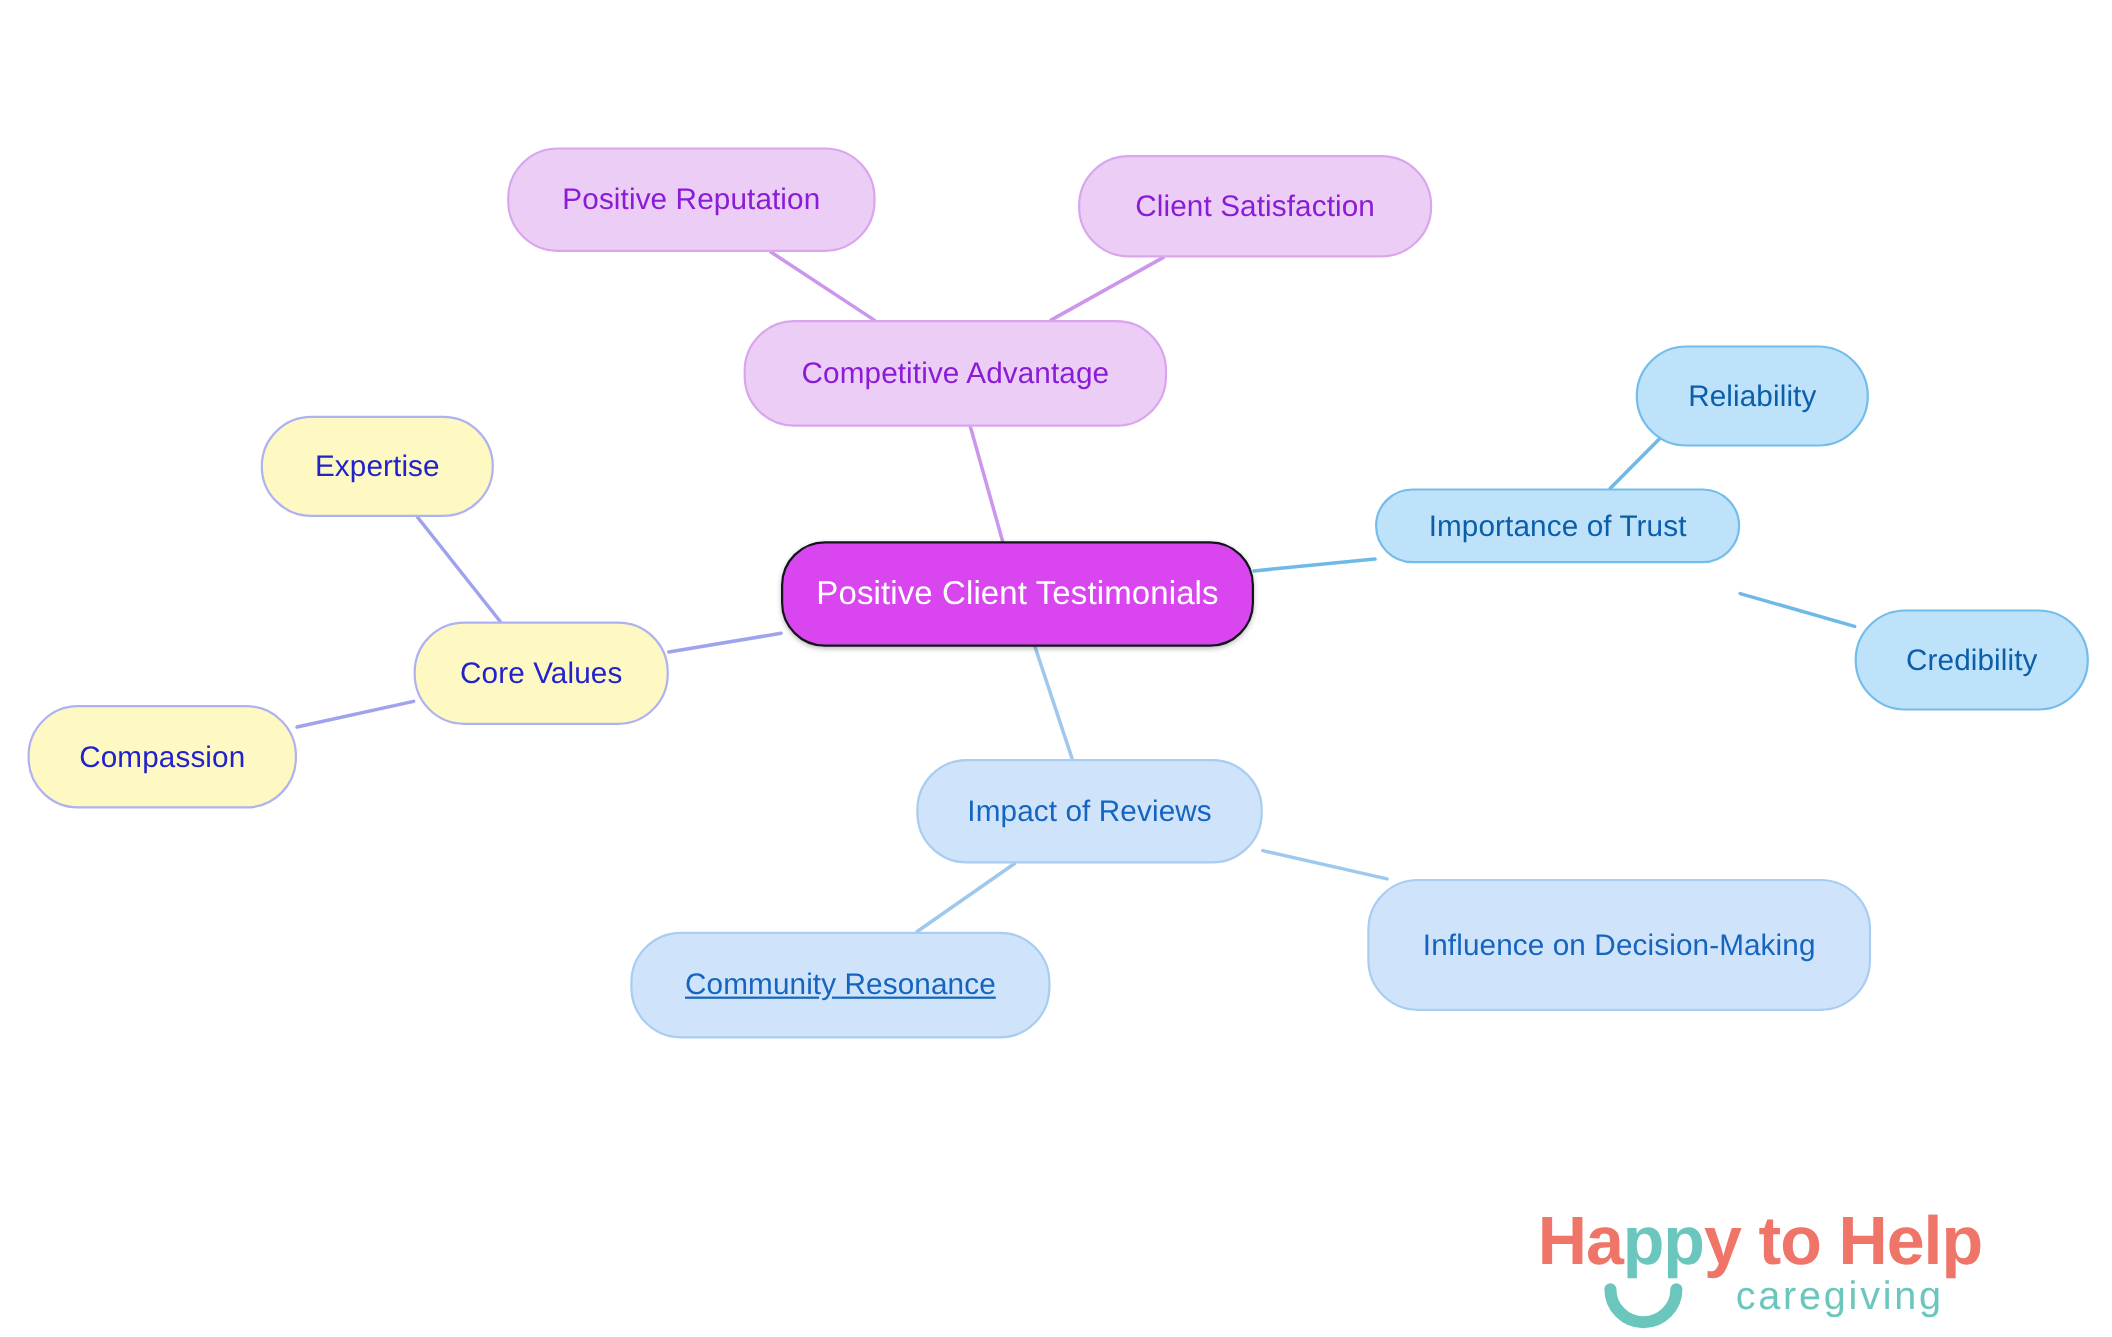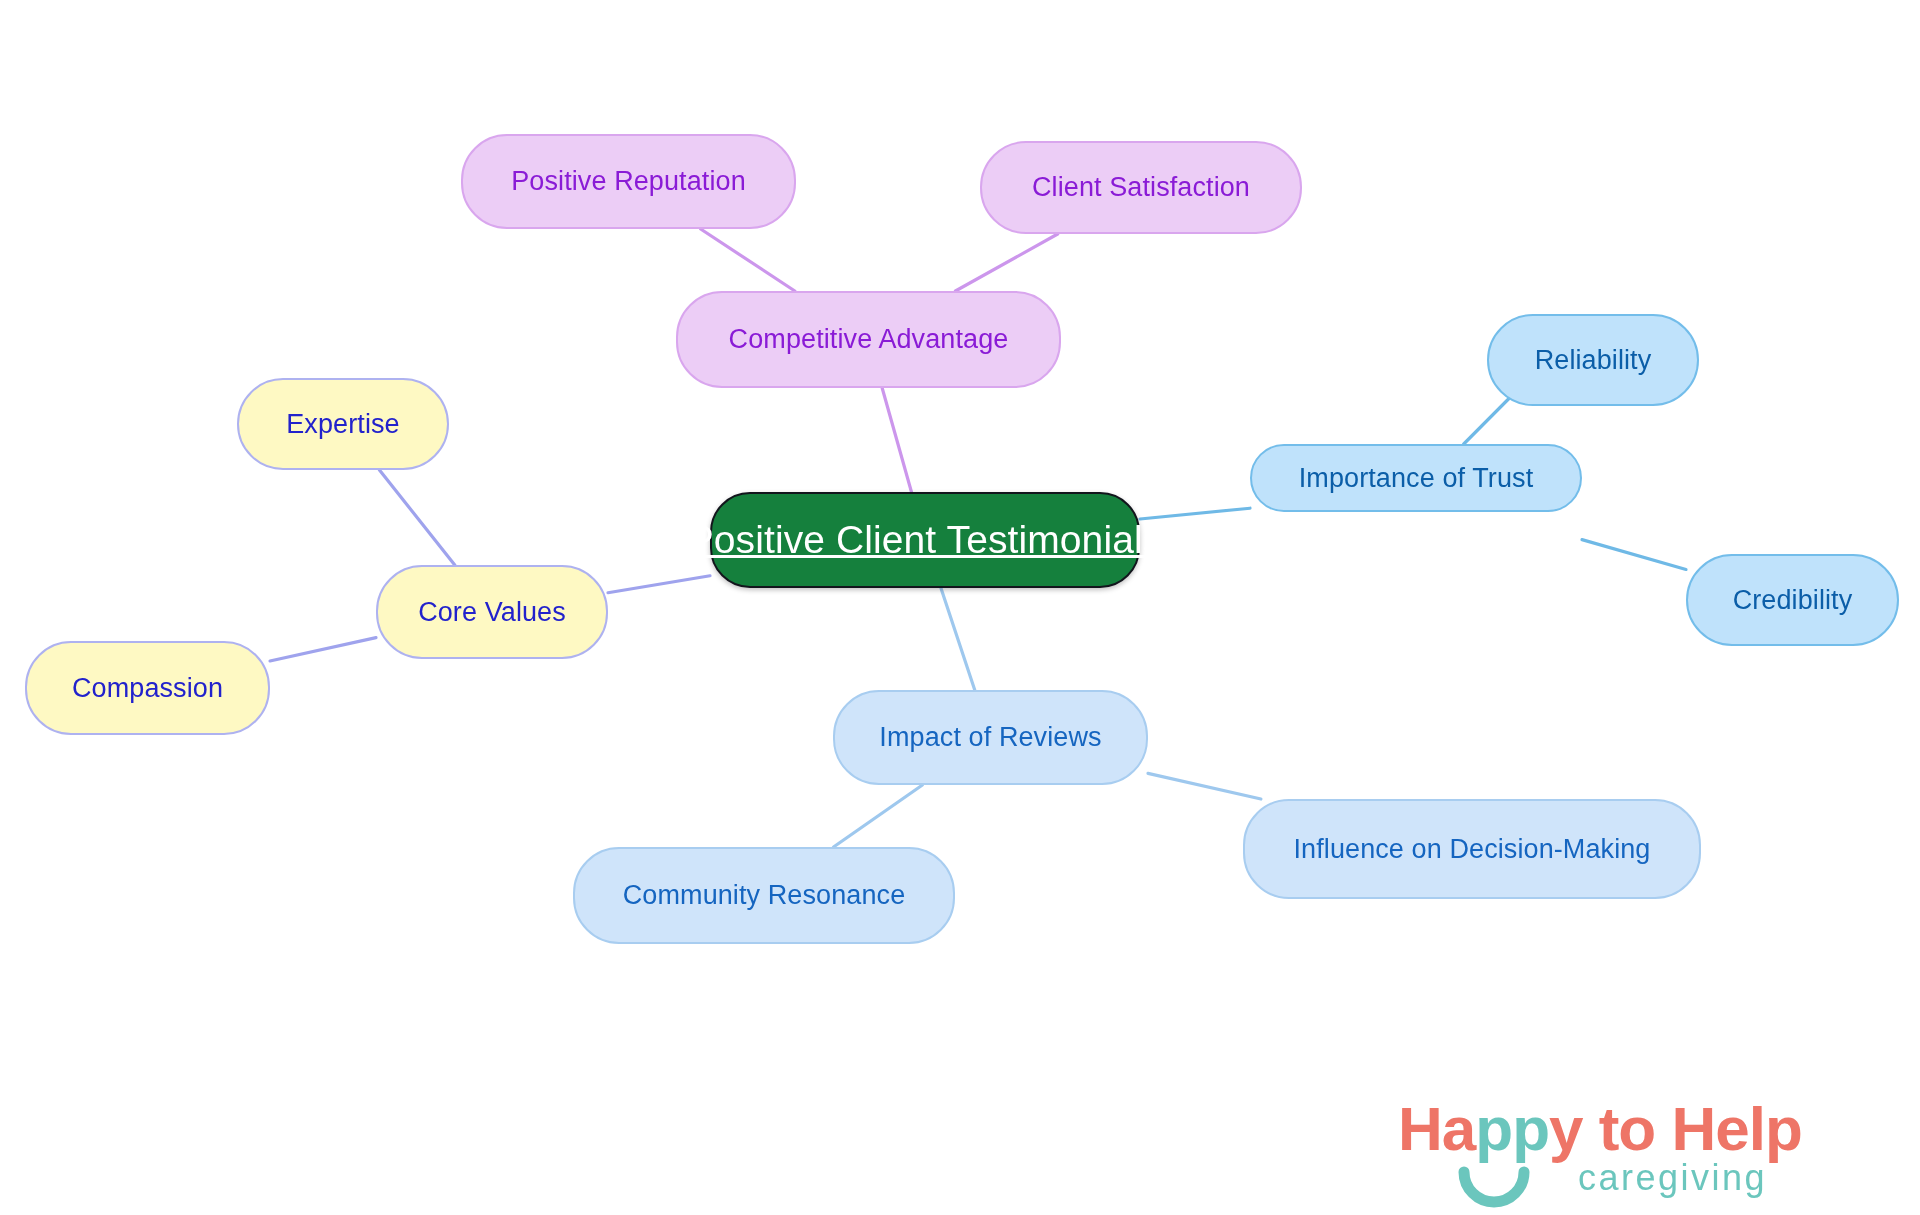--- a/index.html
+++ b/index.html
@@ -40,27 +40,26 @@
     text-align: left;
     border-radius: 46px;
     border-style: solid;
     border-width: 2px;
     white-space: nowrap;
     letter-spacing: 0.1px;
   }
 
   
   .node.root {
-    background: #15803d;
+    background: #d946ef;
     border-color: #12151c;
     color: #ffffff;
-    font-size: 39px;
+    font-size: 30px;
     border-radius: 40px;
     box-shadow: 0 2px 5px rgba(0,0,0,0.25);
-    text-decoration: underline;
   }
 
   
   .node.lav {
     background: #fef9c3;
     border-color: #aeb2f0;
     color: #2222cc;
     font-size: 27px;
   }
 
@@ -144,22 +143,22 @@
 
   <div class="node vio" id="n-competitive-advantage" style="left: 676px; top: 291px; width: 385px; height: 97px;">Competitive Advantage</div>
   <div class="node vio" id="n-positive-reputation" style="left: 461px; top: 134px; width: 335px; height: 95px;">Positive Reputation</div>
   <div class="node vio" id="n-client-satisfaction" style="left: 980px; top: 141px; width: 322px; height: 93px;">Client Satisfaction</div>
 
   <div class="node blu" id="n-importance-of-trust" style="left: 1250px; top: 444px; width: 332px; height: 68px;">Importance of Trust</div>
   <div class="node blu" id="n-reliability" style="left: 1487px; top: 268px; width: 212px; height: 92px; margin-top: 46px;">Reliability</div>
   <div class="node blu" id="n-credibility" style="left: 1686px; top: 554px; width: 213px; height: 92px;">Credibility</div>
 
   <div class="node pblu" id="n-impact-of-reviews" style="left: 833px; top: 690px; width: 315px; height: 95px;">Impact of Reviews</div>
-  <div class="node pblu" id="n-community-resonance" style="left: 573px; top: 847px; width: 382px; height: 97px;">Community Resonance</div>
-  <div class="node pblu" id="n-influence-on-decision-making" style="left: 1243px; top: 799px; width: 458px; height: 100px;">Influence on Decision-Making</div>
+  <div class="node pblu" id="n-community-resonance" style="left: 573px; top: 847px; width: 382px; height: 97px; text-decoration: underline;">Community Resonance</div>
+  <div class="node pblu" id="n-influence-on-decision-making" style="left: 1243px; top: 799px; width: 458px; height: 120px;">Influence on Decision-Making</div>
 
   <div id="logo">
     <svg width="500" height="112" viewBox="0 0 500 112" style="position:absolute;left:0;top:0;">
       <path id="logo-smile" d="M 66 74 A 30 30 0 0 0 126 74" fill="none" stroke-width="11" stroke-linecap="round" stroke="#6bc6bd"></path>
     </svg>
     <div class="logo-word">
       <span id="logo-p1" style="color: rgb(238, 117, 103);">Ha</span><span id="logo-p2" style="color: rgb(107, 198, 189);">pp</span><span id="logo-p3" style="color: rgb(238, 117, 103);">y to Help</span>
     </div>
     <div class="logo-sub" id="logo-sub" style="color: rgb(107, 198, 189);">caregiving</div>
   </div>

